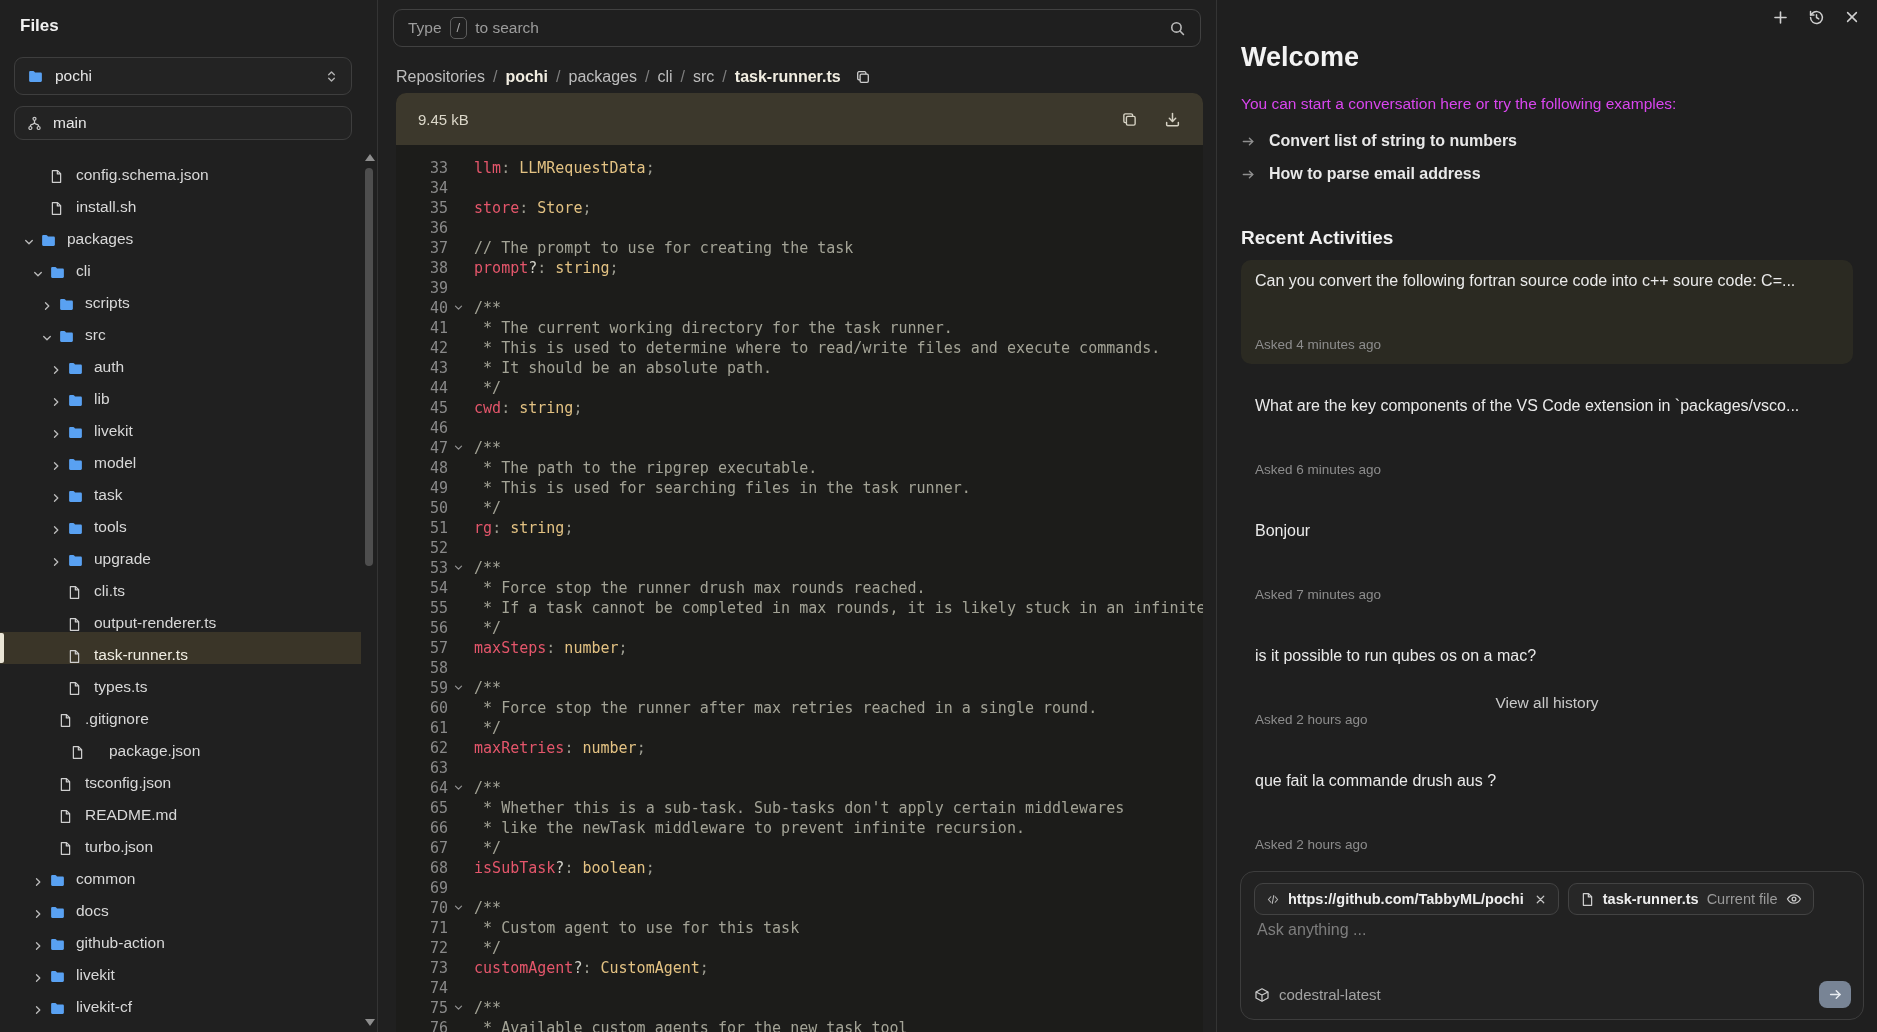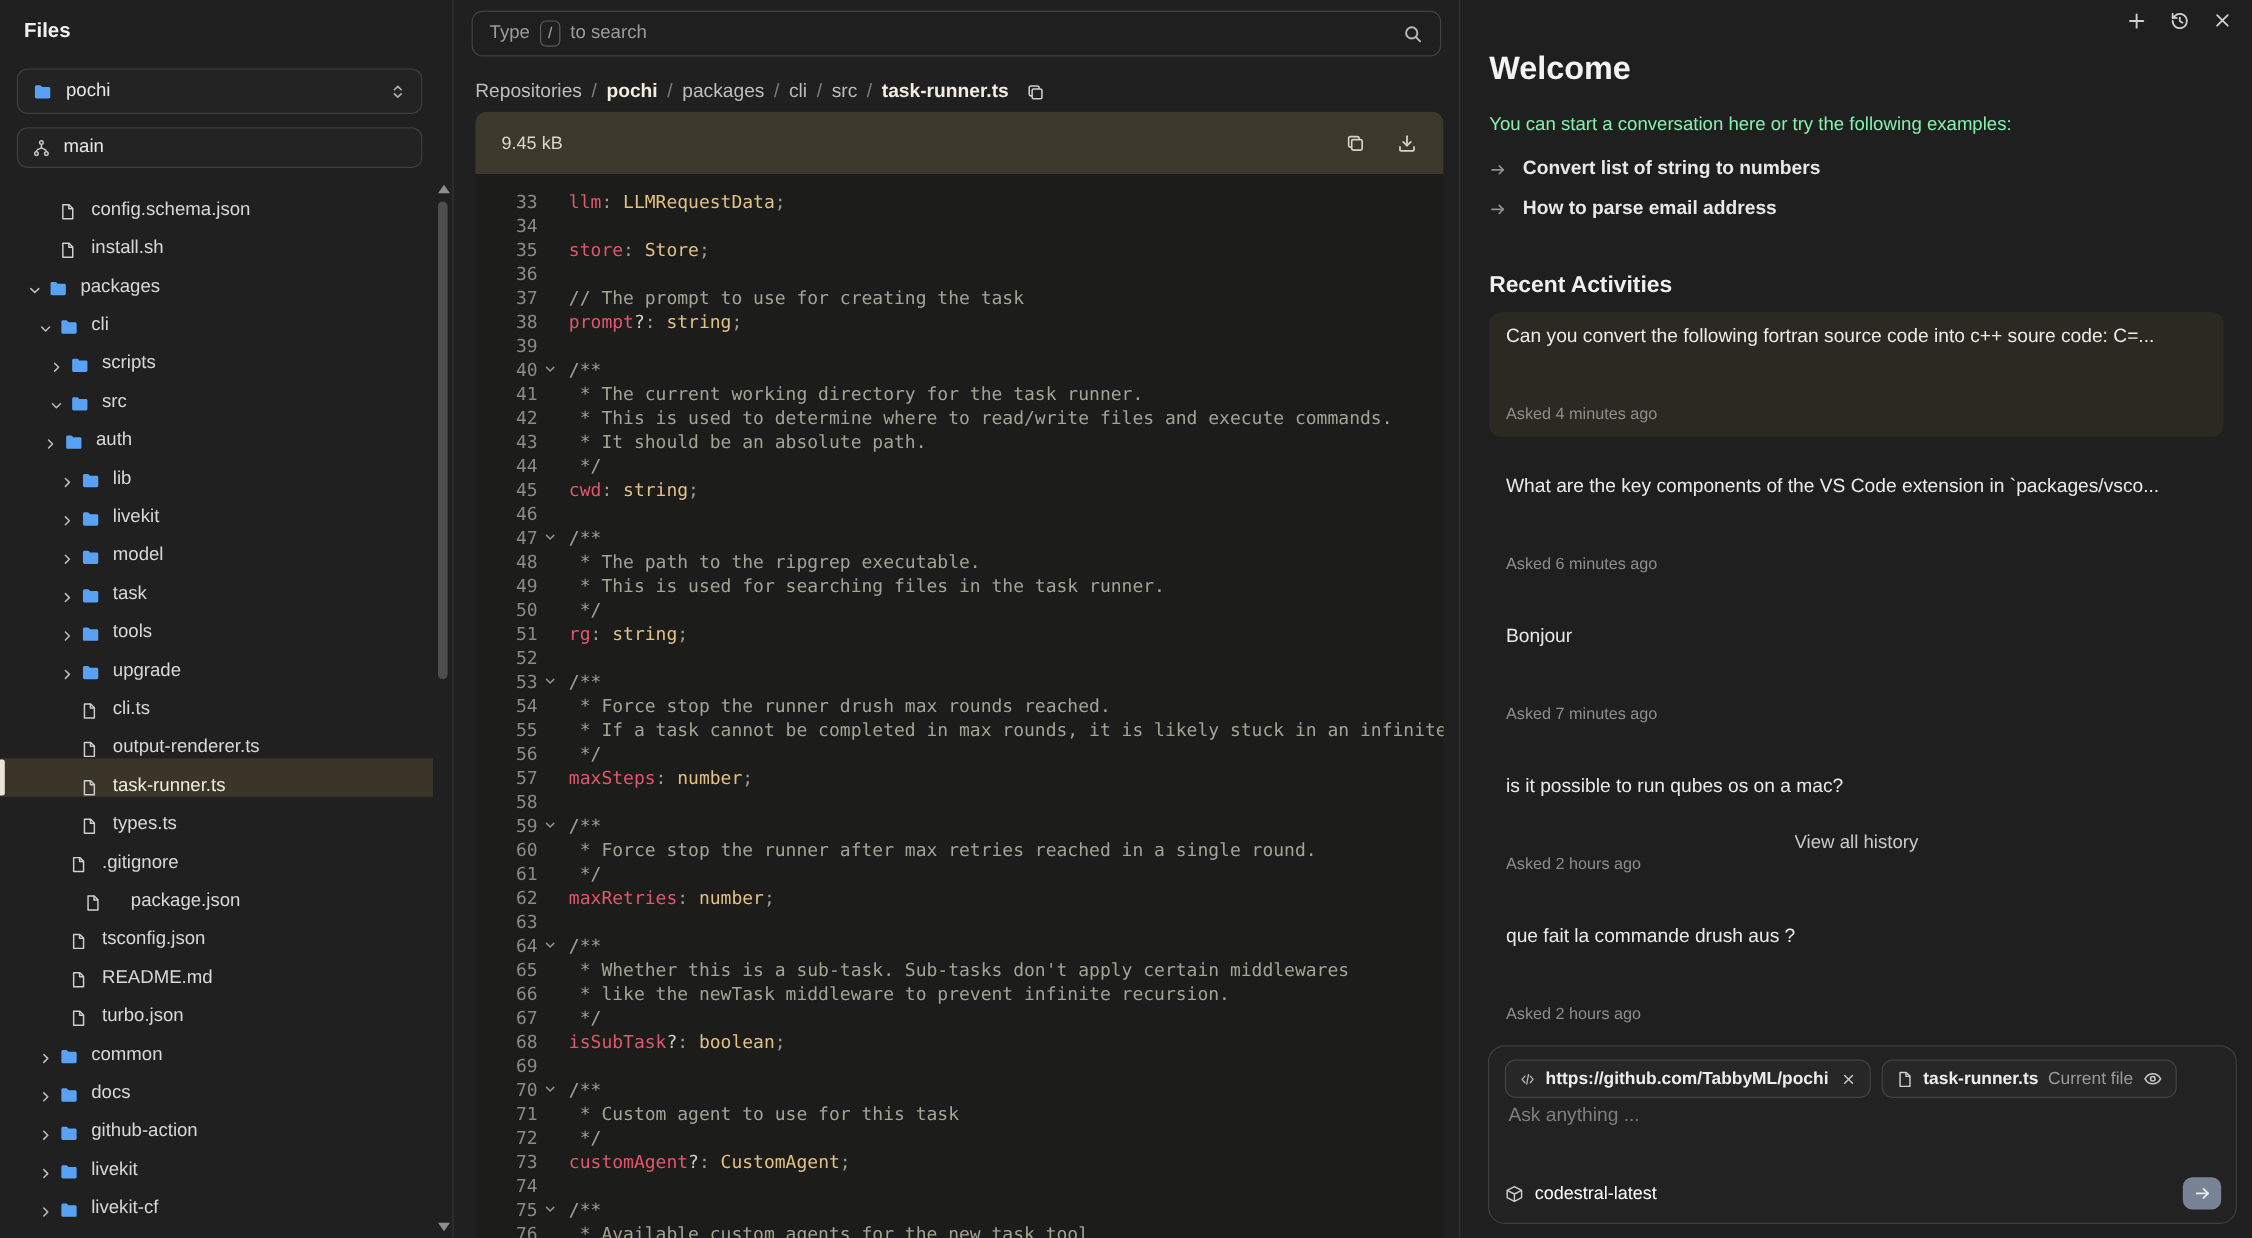--- a/index.html
+++ b/index.html
@@ -64,41 +64,41 @@
   .code-line { height:20px; position:relative; white-space:pre; }
   .lnum { position:absolute; left:0; top:0; width:52px; text-align:right; color:#8a8a8a; cursor:pointer; }
   .fold { position:absolute; left:57px; top:4px; color:#929292; cursor:pointer; }
   .ltext { position:absolute; left:60px; top:0; }
 
   
   .rightpanel { position:absolute; left:1216px; top:0; width:661px; height:100%; border-left:1px solid #343434; background:#1f1f1f; }
   .panel-icons { position:absolute; top:9px; right:17px; display:flex; gap:19px; color:#d0d0d0; }
   .panel-icons .icon { cursor:pointer; }
   .welcome-title { position:absolute; left:24px; top:42px; font-size:27px; font-weight:700; color:#f3f3f3; }
-  .welcome-sub { position:absolute; left:24px; top:95px; font-size:15.5px; color:#86efac; }
+  .welcome-sub { position:absolute; left:24px; top:95px; font-size:15.5px; color:#d946ef; }
   .examples { position:absolute; left:24px; top:132px; display:flex; flex-direction:column; gap:15px; }
   .example { display:flex; align-items:center; gap:13px; font-size:16px; font-weight:600; color:#e8e8e8; cursor:pointer; }
   .recent-title { position:absolute; left:24px; top:227px; font-size:19px; font-weight:700; color:#f0f0f0; }
   .activities { position:absolute; left:24px; right:24px; top:260px; display:flex; flex-direction:column; gap:21px; }
   .activity { padding:12px 14px; border-radius:10px; cursor:pointer; }
   .activity.highlighted { background:#2b2a22; }
   .activity-title { font-size:16px; color:#eaeaea; margin-bottom:9px; white-space:nowrap; overflow:hidden; }
   .activity-time { font-size:13.5px; color:#8d8d8d;margin-top:47px; }
   .view-all { position:absolute; left:0; right:0; top:694px; text-align:center; font-size:15.5px; color:#c9c9c9; cursor:pointer; }
 
   .chatbox { position:absolute; left:23px; top:871px; width:624px; height:149px; border:1px solid #3d3d3d; border-radius:14px; background:#222222; }
   .chips { position:absolute; left:13px; top:11px; display:flex; gap:9px; }
   .chip { height:32px; display:flex; align-items:center; gap:8px; padding:0 11px; border:1px solid #434343; border-radius:9px; background:#272727; font-size:14.5px; cursor:pointer; }
   .chip-label { font-weight:700; color:#ededed; white-space:nowrap; }
   .chip-suffix { color:#9a9a9a; }
   .chip .icon { color:#bdbdbd; }
   .chip .chip-close { color:#c6c6c6; margin-left:2px; }
   .composer-placeholder { position:absolute; left:16px; top:49px; font-size:16px; color:#7e7e7e; }
   .composer-bottom { position:absolute; left:13px; right:12px; bottom:11px; display:flex; align-items:center; }
-  .model-select { display:flex; align-items:center; gap:9px; color:#ffffff; font-size:15px; cursor:pointer; }
+  .model-select { display:flex; align-items:center; gap:9px; color:#a3a3a3; font-size:15px; cursor:pointer; }
   .send-btn { margin-left:auto; width:32px; height:27px; border-radius:8px; background:#788495; display:flex; align-items:center; justify-content:center; color:#e9edf2; cursor:pointer; }
 </style>
 </head>
 <body>
 
 <aside class="sidebar">
   <div class="sidebar-title">Files</div>
 
   <div class="selector repo-selector">
     <span class="icon">
@@ -193,21 +193,21 @@
             <path d="M3.6 6 8 10.4 12.4 6"></path>
           </svg>
         </span>
         <span class="ticon icon">
           <svg viewBox="0 0 16 16" width="17" height="15">
             <path d="M1.2 3.4c0-.7.6-1.3 1.3-1.3h3.1c.4 0 .8.2 1 .5l.9 1.1h6c.7 0 1.3.6 1.3 1.3v7.6c0 .7-.6 1.3-1.3 1.3H2.5c-.7 0-1.3-.6-1.3-1.3z" fill="#59a1f2"></path>
           </svg>
         </span>
         <span class="tlabel">src</span>
       </div>
-      <div class="tree-row" style="padding-left: 31px;">
+      <div class="tree-row" style="padding-left: 45px;">
         <span class="tchev icon">
           <svg viewBox="0 0 16 16" width="12" height="12" fill="none" stroke="currentColor" stroke-width="1.7" stroke-linecap="round" stroke-linejoin="round">
             <path d="M6 3.6 10.4 8 6 12.4"></path>
           </svg>
         </span>
         <span class="ticon icon">
           <svg viewBox="0 0 16 16" width="17" height="15">
             <path d="M1.2 3.4c0-.7.6-1.3 1.3-1.3h3.1c.4 0 .8.2 1 .5l.9 1.1h6c.7 0 1.3.6 1.3 1.3v7.6c0 .7-.6 1.3-1.3 1.3H2.5c-.7 0-1.3-.6-1.3-1.3z" fill="#59a1f2"></path>
           </svg>
         </span>

